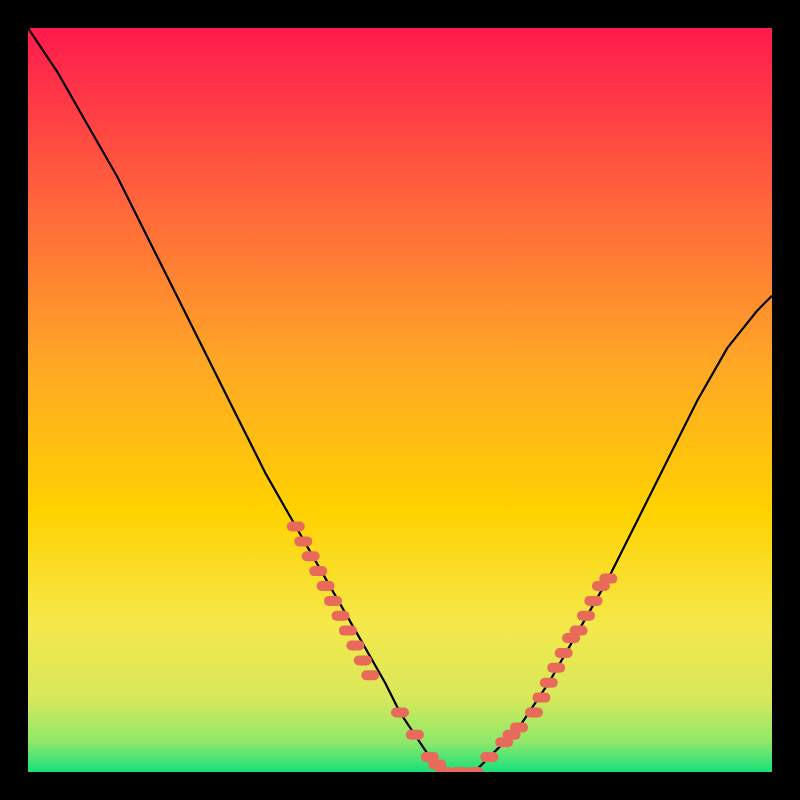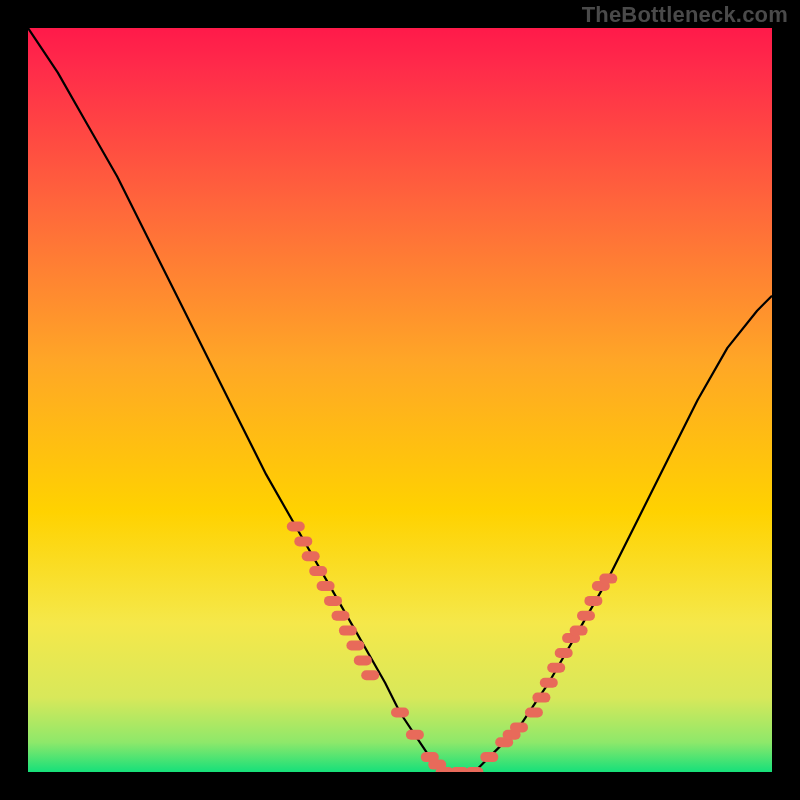--- a/index.html
+++ b/index.html
@@ -35,21 +35,20 @@
     height: 744px;
   }
   svg {
     display: block;
   }
 </style>
 </head>
 <body>
 
 <div class="container">
-  <div class="watermark">TheBottleneck.com</div>
   <div class="plot-area">
     <svg id="chart-svg" width="744" height="744" viewBox="0 0 744 744">
         <defs>
           <linearGradient id="bg-grad" x1="0" y1="0" x2="0" y2="1">
             <stop offset="0%" stop-color="#ff1a4a"></stop>
             <stop offset="5%" stop-color="#ff2a4a"></stop>
             <stop offset="25%" stop-color="#ff6a3a"></stop>
             <stop offset="45%" stop-color="#ffa726"></stop>
             <stop offset="65%" stop-color="#ffd200"></stop>
             <stop offset="80%" stop-color="#f5e84a"></stop>

